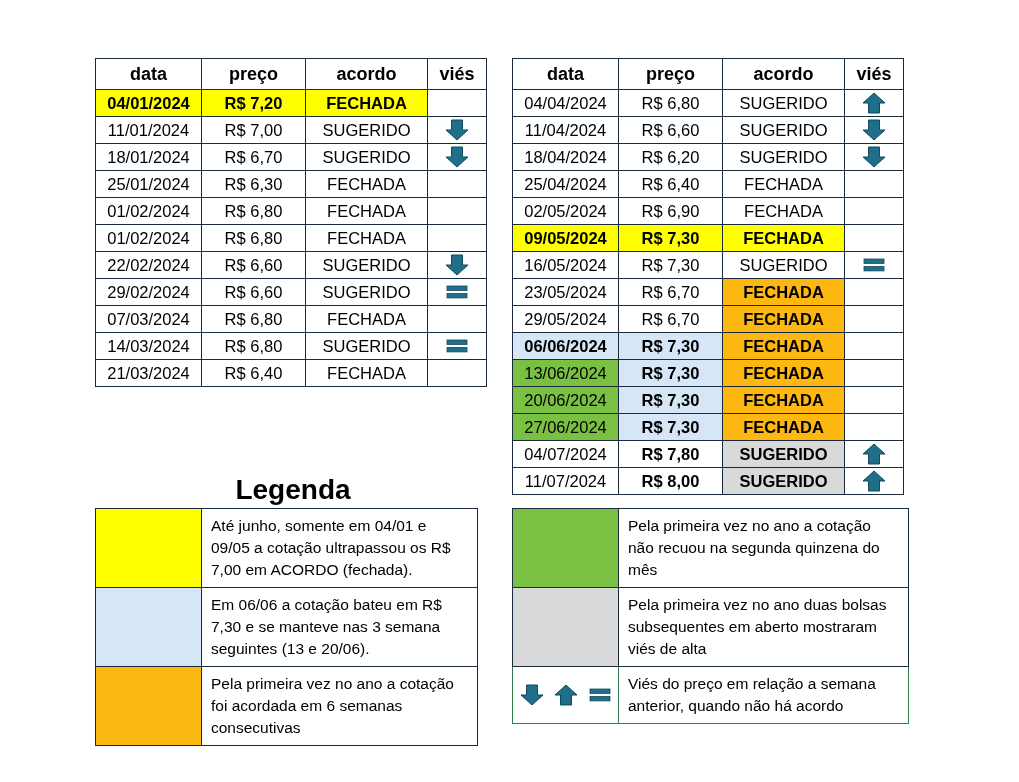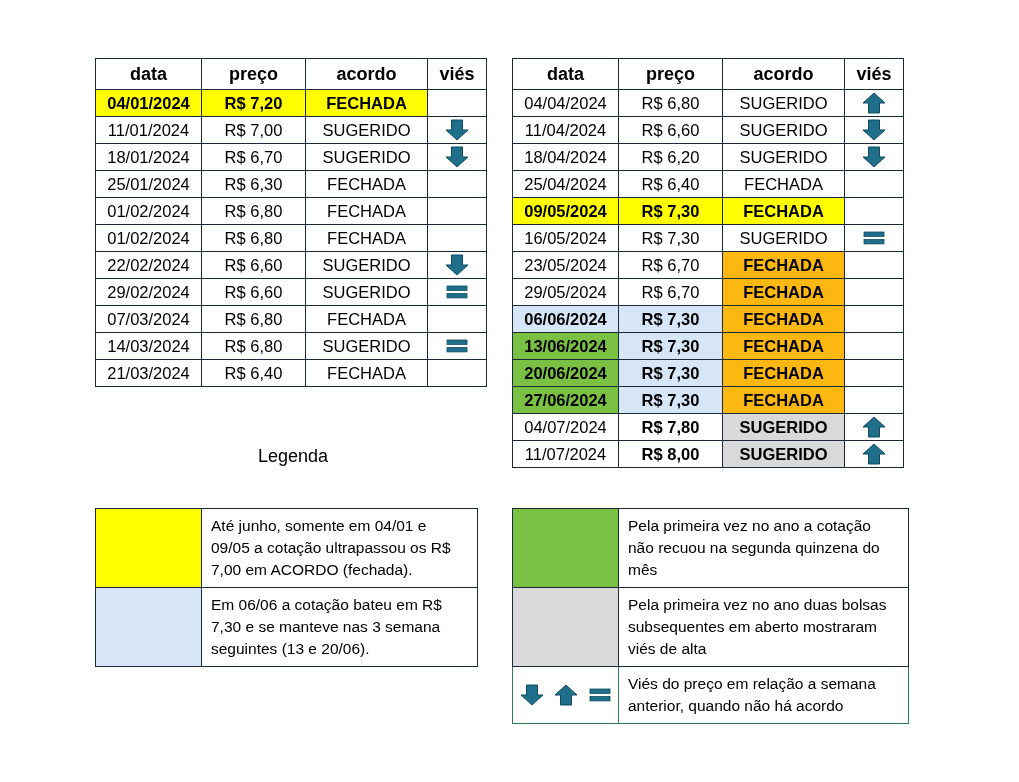--- a/index.html
+++ b/index.html
@@ -38,34 +38,34 @@
   col.c-price { width: 104px; }
   col.c-deal { width: 122px; }
   col.c-bias { width: 59px; }
 
   #t1 { left: 95px; top: 58px; }
   #t2 { left: 512px; top: 58px; }
 
   
   .hl-yellow { background: #ffff00 !important; font-weight: bold; }
   .hl-blue   { background: #d6e6f7 !important; font-weight: bold; margin-left: 30px; }
-  .hl-green  { background: #7ac143 !important; font-weight: bold; }
+  .hl-green  { background: #7ac143 !important; font-weight: normal; }
   .hl-orange { background: #fcb711 !important; font-weight: bold; }
   .hl-gray   { background: #d9d9d9 !important; font-weight: bold; }
   .b { font-weight: bold; }
   svg.icon { display:block; margin:0 auto; }
 
   
   .legend-title {
     position: absolute;
-    left: 95px; top: 446px;
+    left: 95px; top: 474px;
     width: 396px;
     text-align: center;
-    font-size: 18px;
-    font-weight: normal;
+    font-size: 28px;
+    font-weight: bold;
   }
 
   table.lg {
     border-collapse: collapse;
     position: absolute;
     font-size: 15.5px;
   }
   table.lg td {
     border: 1.2px solid #1a2a3a;
     vertical-align: middle;
@@ -244,20 +244,26 @@
             </svg>
           </td>
         </tr>
         <tr>
           <td class="">25/04/2024</td>
           <td class="">R$ 6,40</td>
           <td class="">FECHADA</td>
           <td></td>
         </tr>
         <tr>
+          <td class="">02/05/2024</td>
+          <td class="">R$ 6,90</td>
+          <td class="">FECHADA</td>
+          <td></td>
+        </tr>
+        <tr>
           <td class="hl-yellow">09/05/2024</td>
           <td class="hl-yellow">R$ 7,30</td>
           <td class="hl-yellow">FECHADA</td>
           <td></td>
         </tr>
         <tr>
           <td class="">16/05/2024</td>
           <td class="">R$ 7,30</td>
           <td class="">SUGERIDO</td>
           <td>
@@ -330,20 +336,24 @@
 
   <table class="lg" id="lg1">
       <tbody id="lg1body">
         <tr>
           <td class="swatch" style="background: rgb(255, 255, 0);"></td>
           <td class="desc">Até junho, somente em 04/01 e 09/05 a cotação ultrapassou os R$ 7,00 em ACORDO (fechada).</td>
         </tr>
         <tr>
           <td class="swatch" style="background: rgb(214, 230, 247);"></td>
           <td class="desc">Em 06/06 a cotação bateu em R$ 7,30 e se manteve nas 3 semana seguintes (13 e 20/06).</td>
+        </tr>
+        <tr>
+          <td class="swatch" style="background: rgb(252, 183, 17);"></td>
+          <td class="desc">Pela primeira vez no ano a cotação foi acordada em 6 semanas consecutivas</td>
         </tr>
       </tbody>
     </table>
   <table class="lg" id="lg2">
       <tbody id="lg2body">
         <tr>
           <td class="swatch" style="background: rgb(122, 193, 67);"></td>
           <td class="desc">Pela primeira vez no ano a cotação não recuou na segunda quinzena do mês</td>
         </tr>
         <tr>

